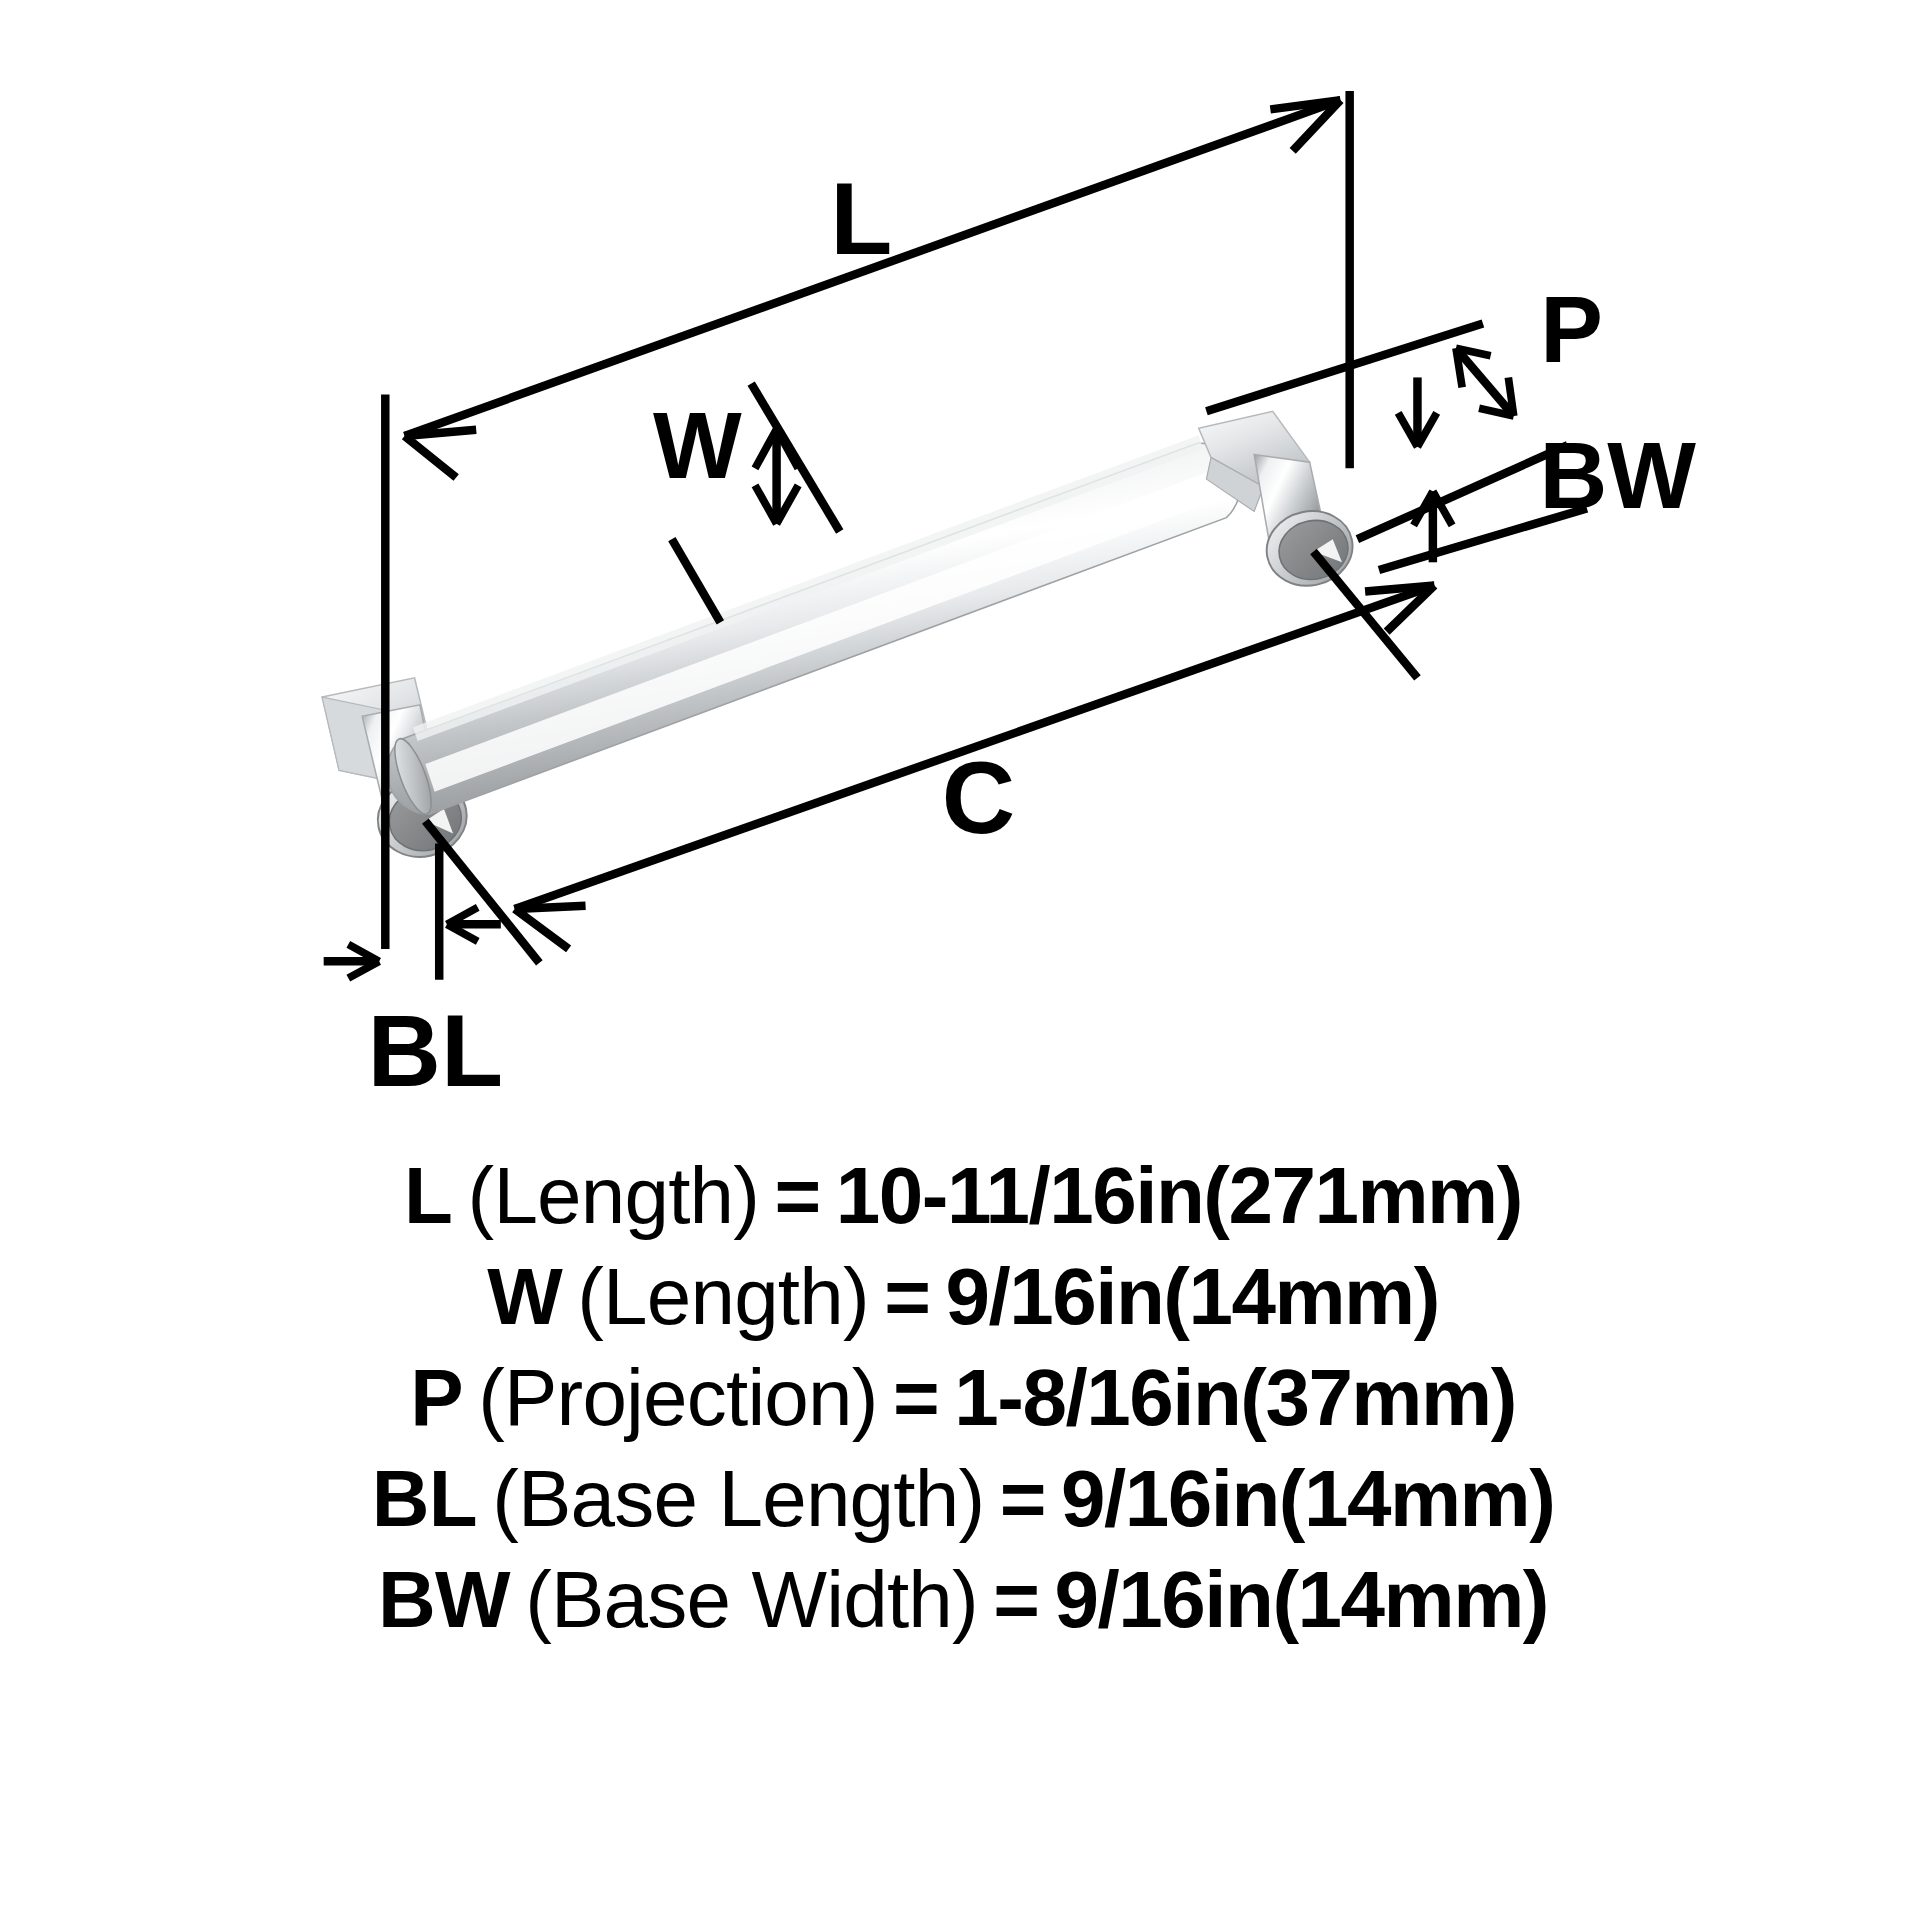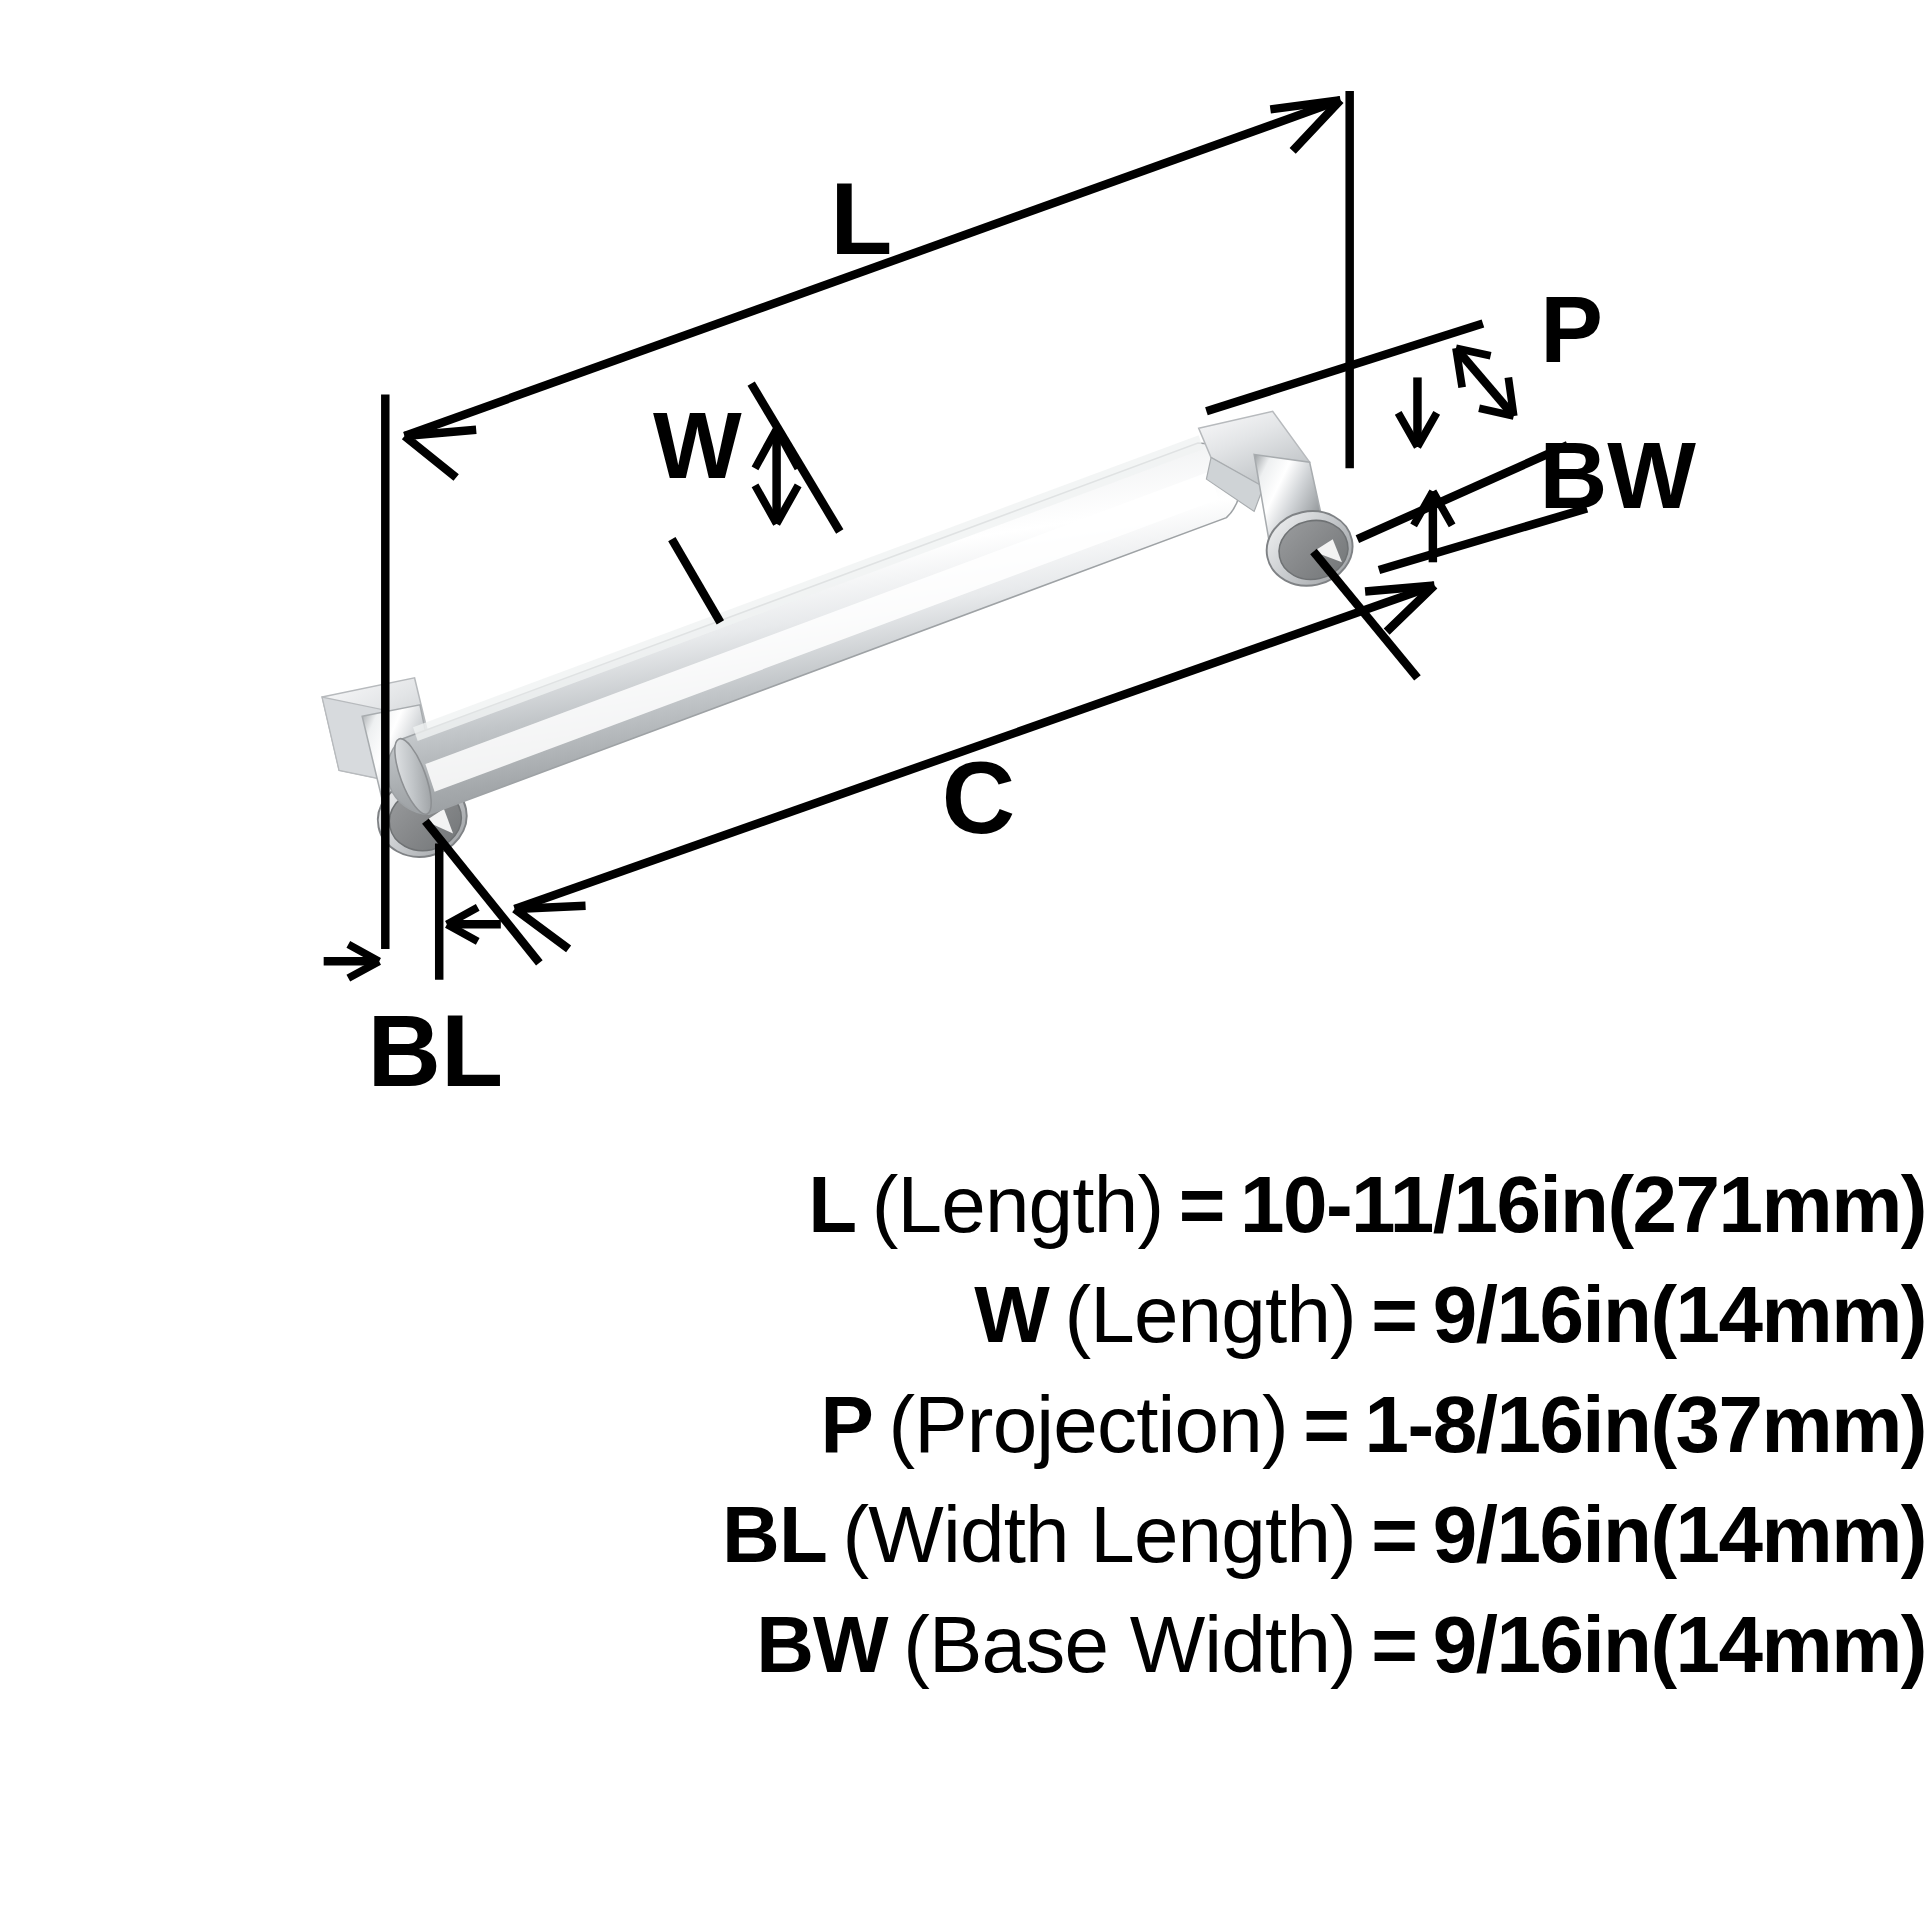--- a/index.html
+++ b/index.html
@@ -42,27 +42,26 @@
   #spec-list {
     position: absolute;
     left: 0;
     top: 1156px;
     width: 1926px;
     text-align: center;
   }
   .spec-row {
     display: block;
     width: 100%;
-    text-align: right;
+    text-align: center;
     white-space: nowrap;
     line-height: 1.0;
     height: 101px;
     font-size: 80px;
     letter-spacing: -0.8px;
-    margin-top: 9px;
   }
   .spec-sym {
     font-weight: bold;
     font-stretch: condensed;
   }
   .spec-name {
     font-weight: normal;
     font-stretch: condensed;
   }
   .spec-eq {
@@ -235,21 +234,21 @@
     <div class="spec-row">
       <span class="spec-sym">W</span><span class="sp"></span><span class="spec-name">(Length)</span><span class="sp"></span><span class="spec-eq">=</span><span class="sp"></span><span class="spec-val">9/16in(14mm)</span>
     </div>
 
     <div class="spec-row">
       <span class="spec-sym">P</span><span class="sp"></span><span class="spec-name">(Projection)</span><span class="sp"></span><span class="spec-eq">=</span><span class="sp"></span><span class="spec-val">1-8/16in(37mm)</span>
     </div>
 
 
     <div class="spec-row">
-      <span class="spec-sym">BL</span><span class="sp"></span><span class="spec-name">(Width Length)</span><span class="sp"></span><span class="spec-eq">=</span><span class="sp"></span><span class="spec-val">9/16in(14mm)</span>
+      <span class="spec-sym">BL</span><span class="sp"></span><span class="spec-name">(Base Length)</span><span class="sp"></span><span class="spec-eq">=</span><span class="sp"></span><span class="spec-val">9/16in(14mm)</span>
     </div>
 
     <div class="spec-row">
       <span class="spec-sym">BW</span><span class="sp"></span><span class="spec-name">(Base Width)</span><span class="sp"></span><span class="spec-eq">=</span><span class="sp"></span><span class="spec-val">9/16in(14mm)</span>
     </div>
 
   </div>
 
 </div>
 

